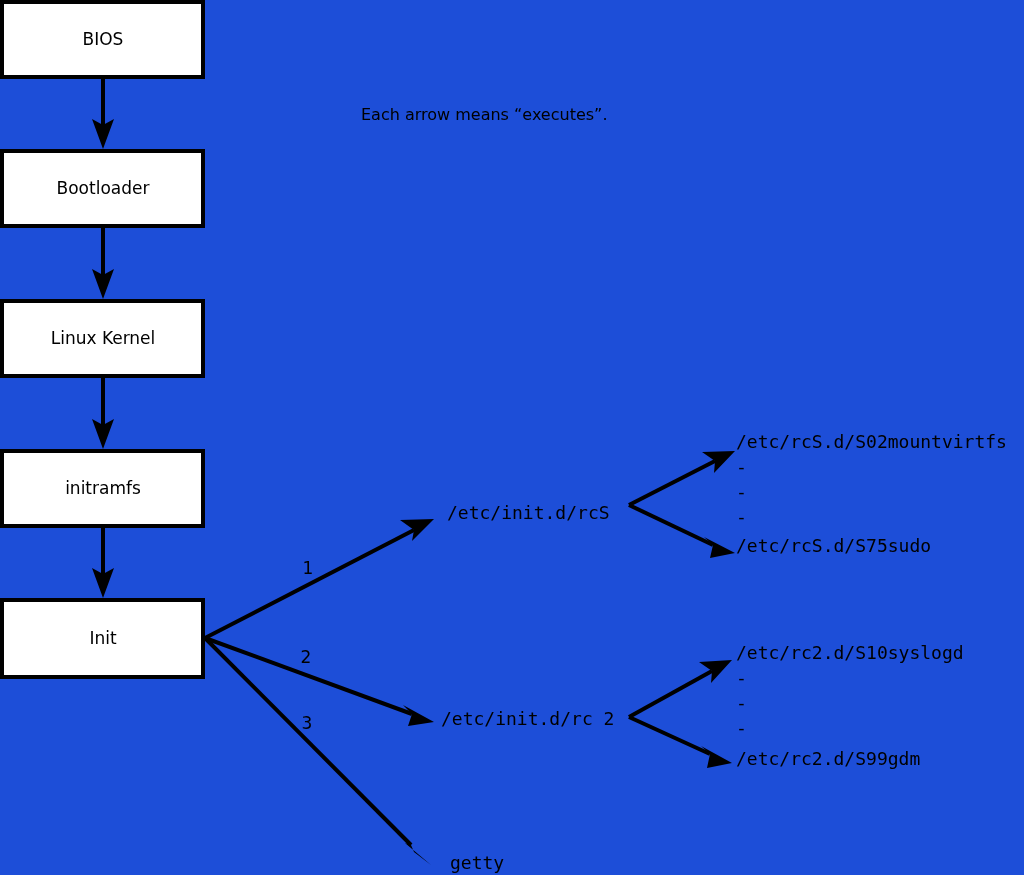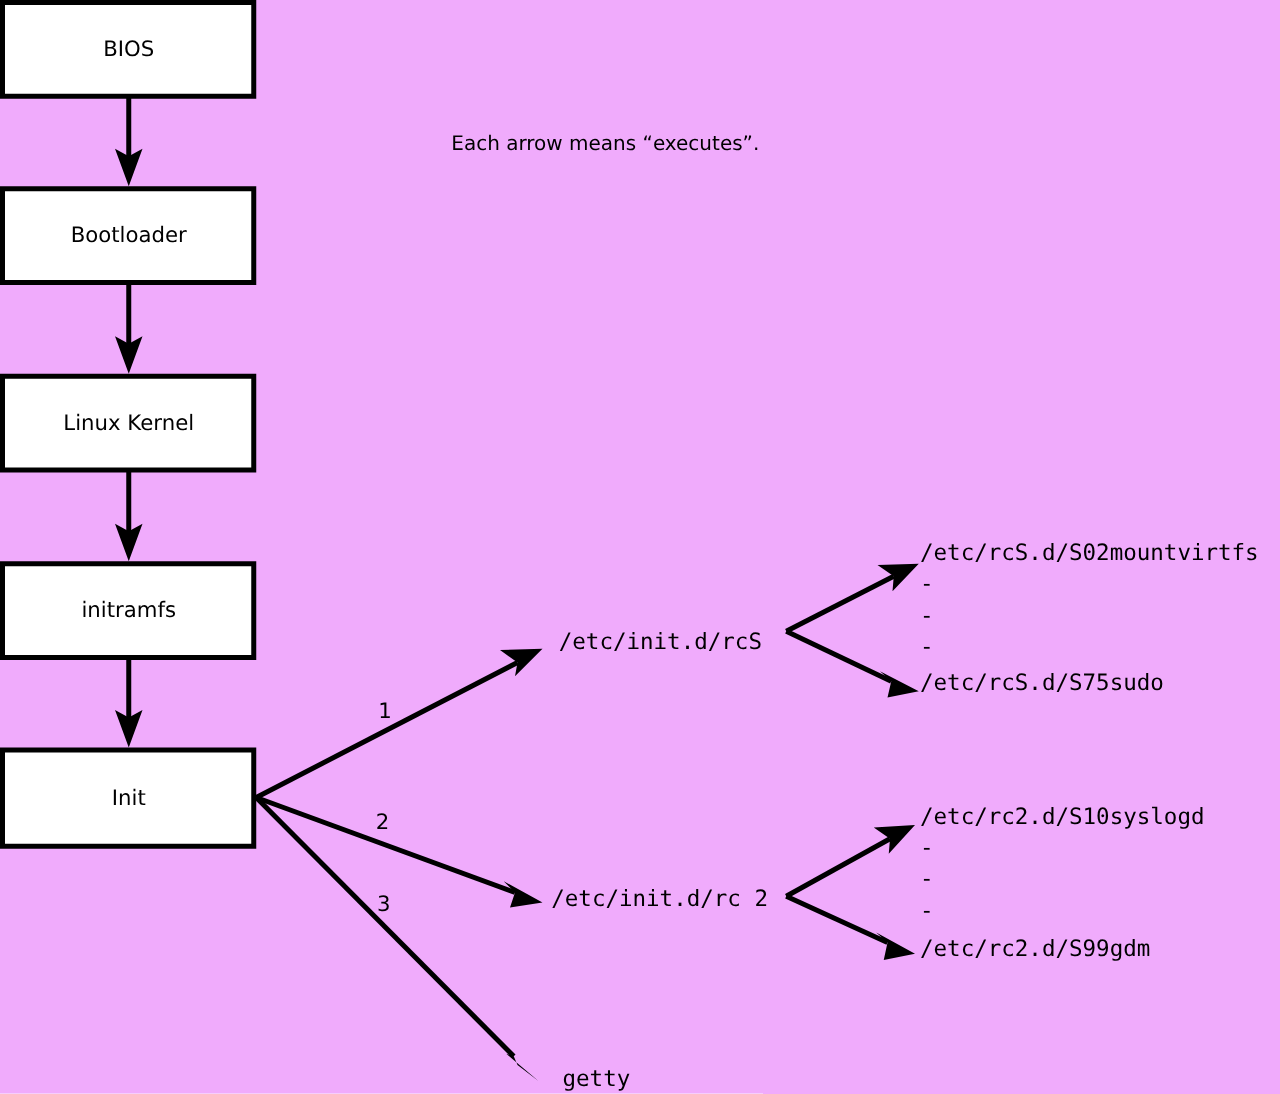--- a/index.html
+++ b/index.html
@@ -10,21 +10,21 @@
   body {
     width: 1024px;
     height: 875px;
     overflow: hidden;
     font-family: "Liberation Sans", sans-serif;
   }
   #diagram-root {
     position: relative;
     width: 1024px;
     height: 875px;
-    background: #f0abfc;
+    background: #1d4ed8;
   }
   svg.canvas {
     position: absolute;
     top: 0;
     left: 0;
     width: 1024px;
     height: 875px;
     display: block;
   }
   .box-rect {

